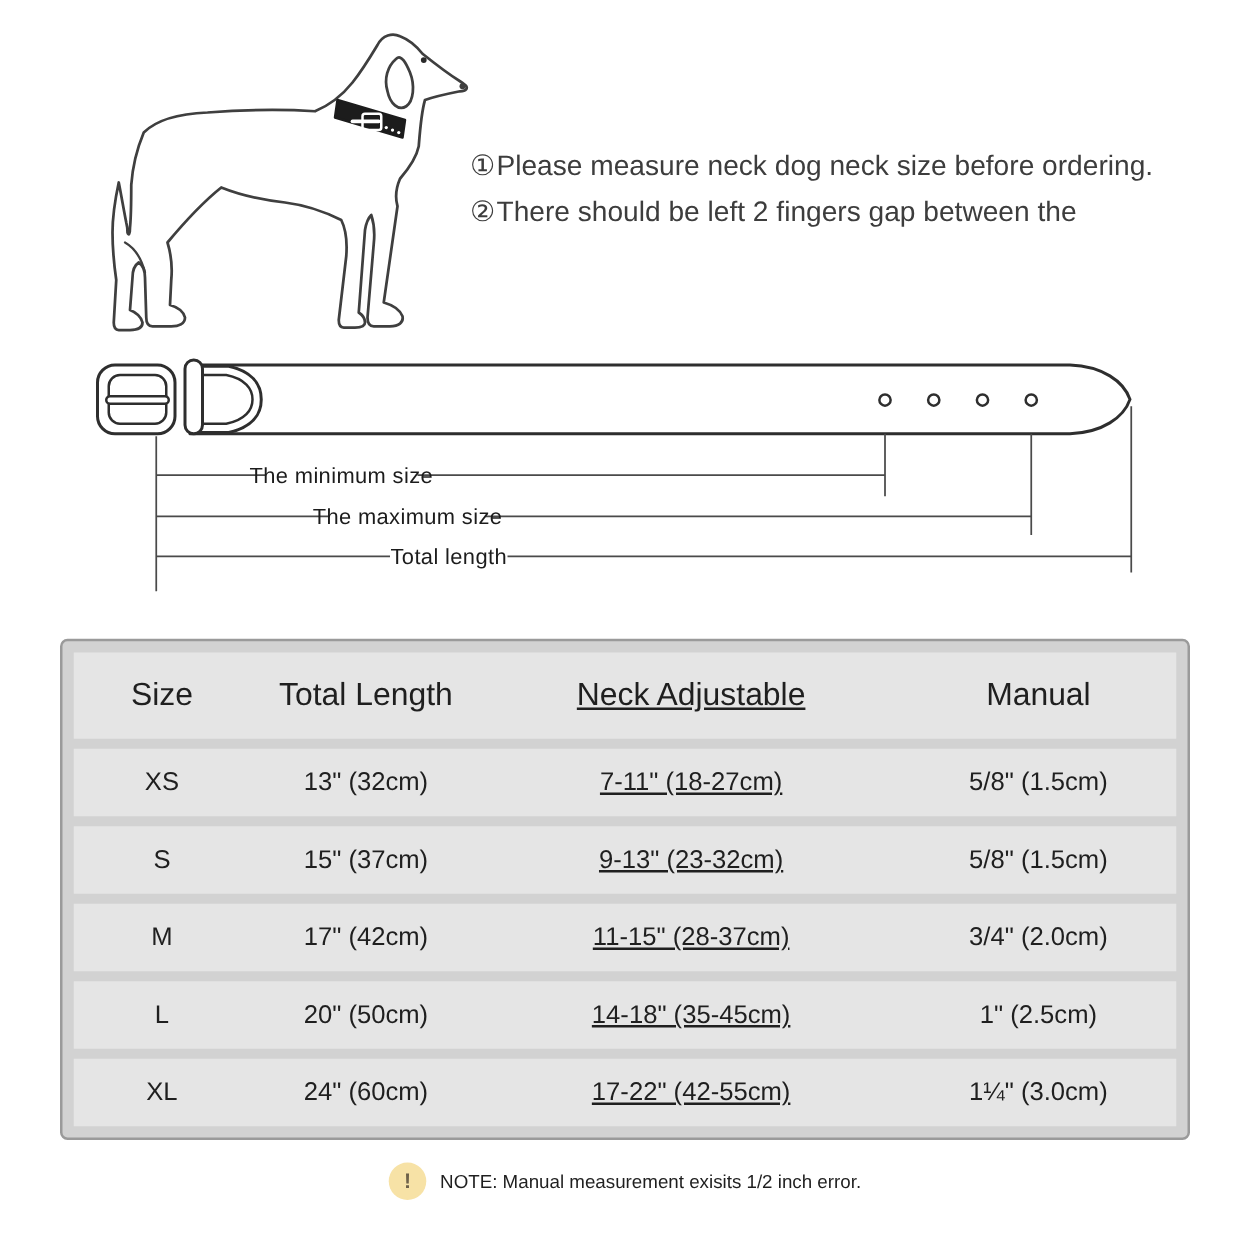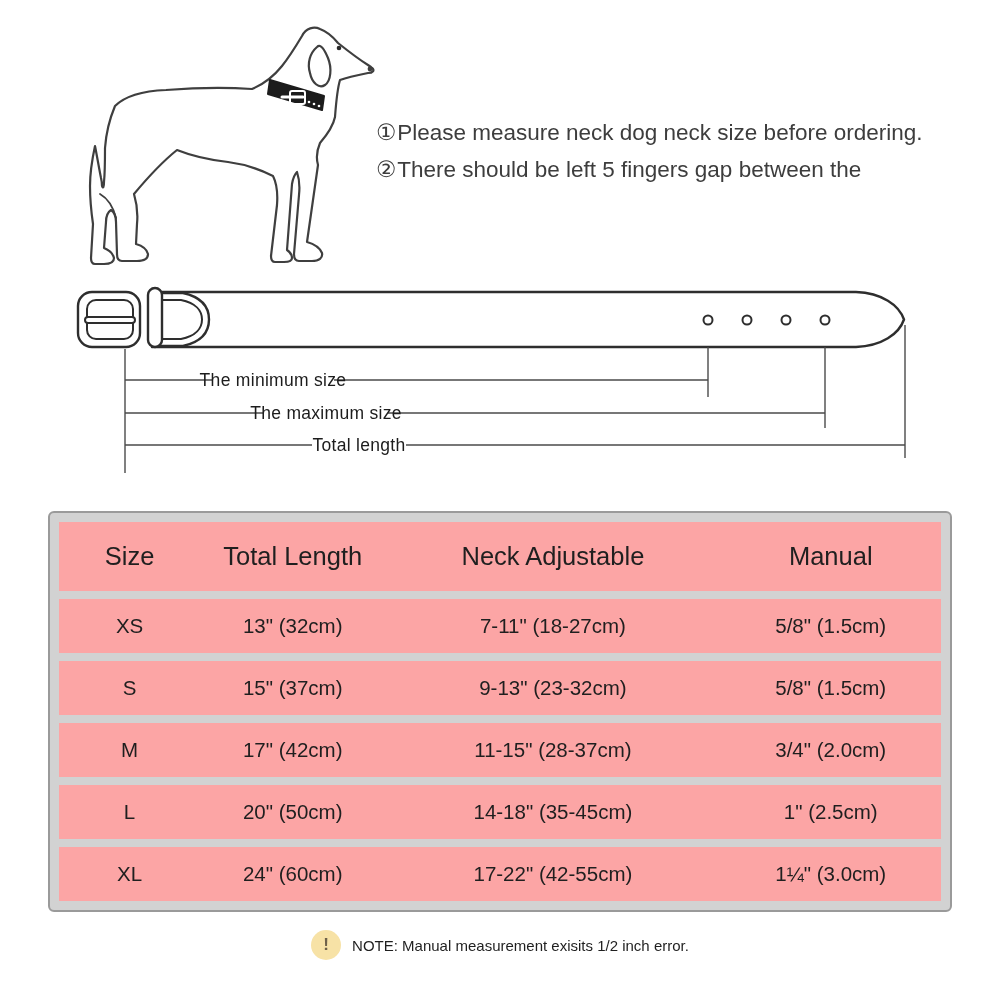--- a/index.html
+++ b/index.html
@@ -15,24 +15,24 @@
   .instr-num{flex:none;margin-right:1px;}
   
   .diagram-wrap{position:absolute;left:0;top:280px;width:1000px;height:200px;text-decoration:underline;}
   .diagram-wrap text{font-family:"Liberation Sans","DejaVu Sans",sans-serif;font-size:17.5px;fill:#1c1c1c;letter-spacing:0.3px;}
   
   .size-table{
     position:absolute;left:48px;top:511px;width:904px;box-sizing:border-box;
     background:#d2d2d2;border:2px solid #9a9a9a;border-radius:6px;
     padding:9px;display:flex;flex-direction:column;gap:8px;
   }
-  .t-row{background:#fca5a5;display:flex;align-items:center;height:54px;flex:none;font-size:20.5px;color:#1f1f1f;}
+  .t-row{background:#e5e5e5;display:flex;align-items:center;height:54px;flex:none;font-size:20.5px;color:#1f1f1f;}
   .t-row.t-header{height:69px;font-size:25.5px;}
   .t-cell{text-align:center;}
-  .c0{width:16%;}.c1{width:21%;}.c2{width:38%;}.c3{width:25%;}
+  .c0{width:16%;}.c1{width:21%;}.c2{width:38%;text-decoration:underline;}.c3{width:25%;}
   
   .note-row{position:absolute;left:0;top:930px;width:1000px;display:flex;justify-content:center;align-items:center;gap:11px;}
   .note-icon{
     width:30px;height:30px;border-radius:50%;background:#f7e2a6;color:#6e6149;
     font-weight:bold;font-size:17px;line-height:30px;text-align:center;flex:none;
   }
   .note-text{font-size:15px;color:#1f1f1f;}
 </style>
 </head>
 <body>
@@ -112,21 +112,21 @@
   </svg>
 </div>
 
 <div class="instructions">
   <div class="instr-item">
     <span class="instr-num">①</span>
     <span class="instr-txt">Please measure neck dog neck size before ordering.</span>
   </div>
   <div class="instr-item">
     <span class="instr-num">②</span>
-    <span class="instr-txt"><span>There should be left 5 fingers gap between the</span><br></span>
+    <span class="instr-txt"><span>There should be left 2 fingers gap between the</span><br></span>
   </div>
 </div>
 
 <div class="diagram-wrap">
   <svg width="1000" height="200" viewBox="0 0 1000 200">
 
     <path d="M 152,12 L 856,12 C 882,13 899,25 904,39.5 C 899,54 882,66 856,67 L 152,67 Z" fill="#ffffff" stroke="#2e2e2e" stroke-width="2.4" stroke-linejoin="round"></path>
 
     <path d="M 158,13 L 183,13 C 201,17 209,27 209,39.5 C 209,52 201,62 183,66 L 158,66 Z" fill="#ffffff" stroke="#2e2e2e" stroke-width="2.4"></path>
     <path d="M 158,20 L 181,20 C 196,23 202,31 202,39.5 C 202,48 196,56 181,59 L 158,59 Z" fill="#ffffff" stroke="#2e2e2e" stroke-width="2"></path>

